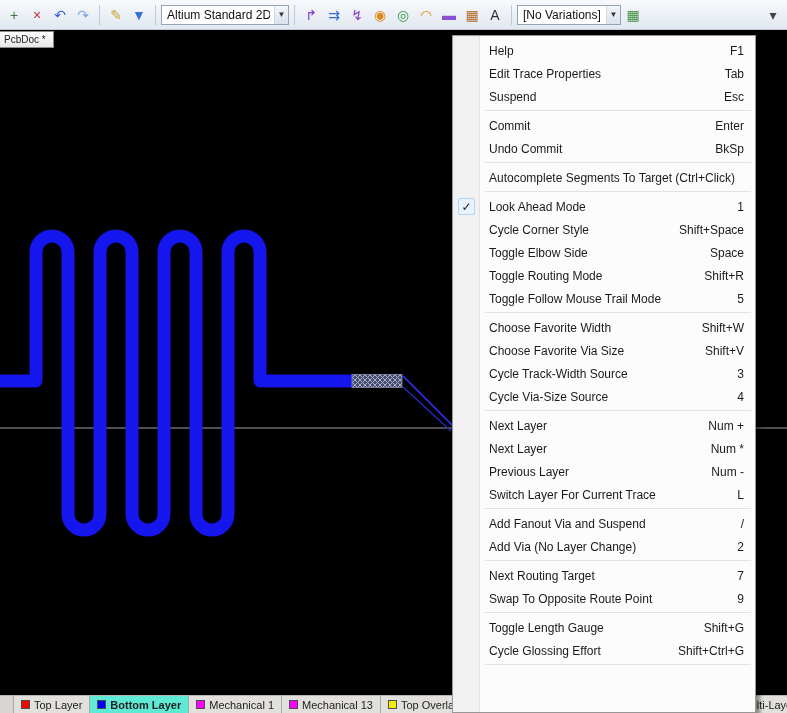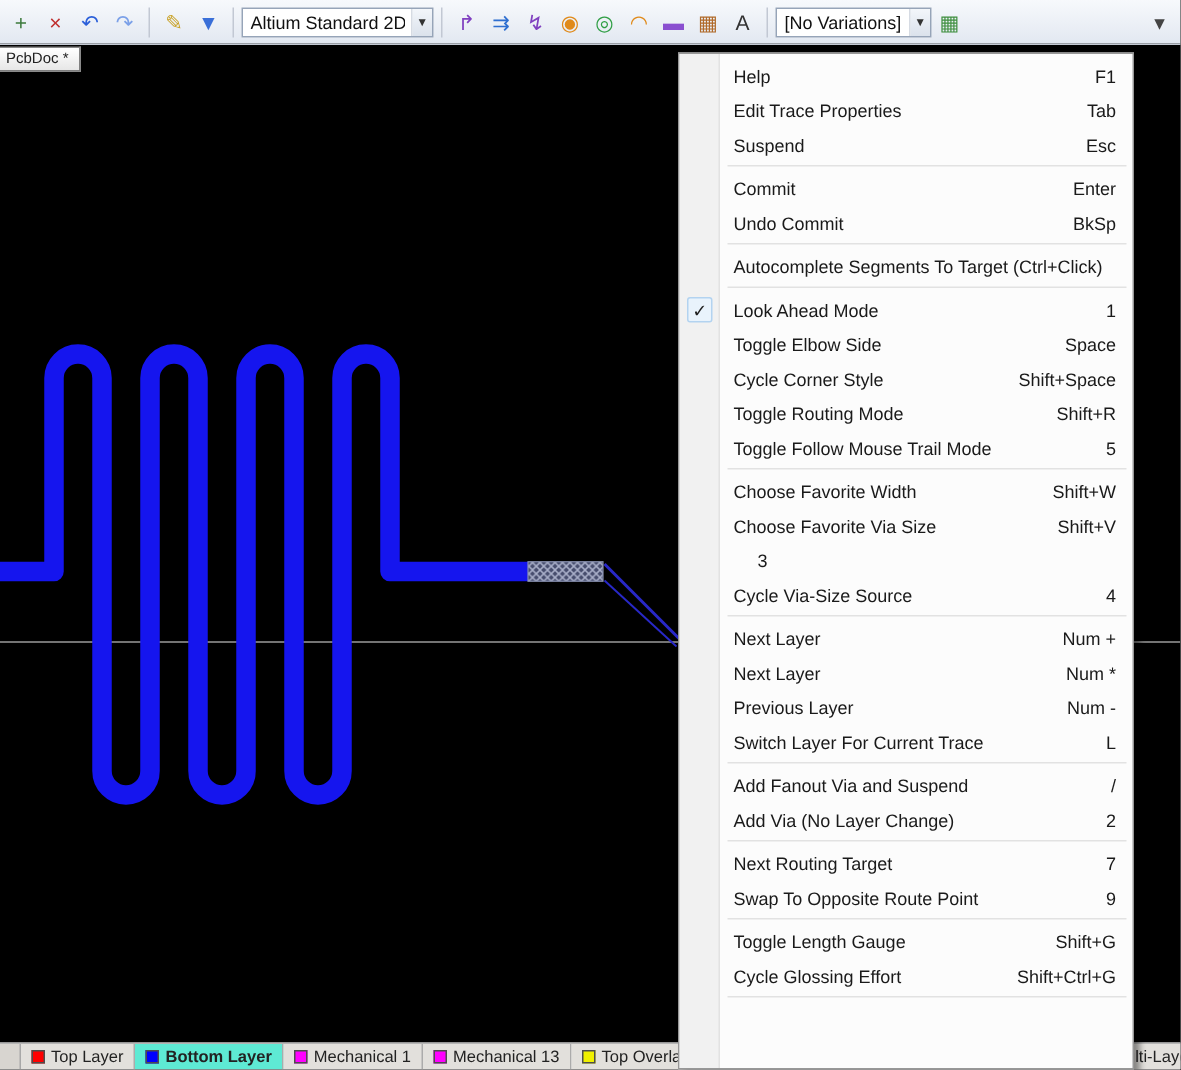--- a/index.html
+++ b/index.html
@@ -175,45 +175,46 @@
         <span class="lbl">Autocomplete Segments To Target (Ctrl+Click)</span>
         <span class="sc"></span>
       </div>
       <div class="menu-sep"></div>
       <div class="menu-item">
         <span class="check">✓</span>
         <span class="lbl">Look Ahead Mode</span>
         <span class="sc">1</span>
       </div>
       <div class="menu-item">
+        <span class="lbl">Cycle Corner Style</span>
+        <span class="sc">Shift+Space</span>
+      </div>
+      <div class="menu-item">
         <span class="lbl">Toggle Elbow Side</span>
         <span class="sc">Space</span>
       </div>
       <div class="menu-item">
-        <span class="lbl">Cycle Corner Style</span>
-        <span class="sc">Shift+Space</span>
-      </div>
-      <div class="menu-item">
         <span class="lbl">Toggle Routing Mode</span>
         <span class="sc">Shift+R</span>
       </div>
       <div class="menu-item">
         <span class="lbl">Toggle Follow Mouse Trail Mode</span>
         <span class="sc">5</span>
       </div>
       <div class="menu-sep"></div>
       <div class="menu-item">
         <span class="lbl">Choose Favorite Width</span>
         <span class="sc">Shift+W</span>
       </div>
       <div class="menu-item">
         <span class="lbl">Choose Favorite Via Size</span>
         <span class="sc">Shift+V</span>
       </div>
       <div class="menu-item">
+        <span class="lbl">Cycle Track-Width Source</span>
         <span class="sc">3</span>
       </div>
       <div class="menu-item">
         <span class="lbl">Cycle Via-Size Source</span>
         <span class="sc">4</span>
       </div>
       <div class="menu-sep"></div>
       <div class="menu-item">
         <span class="lbl">Next Layer</span>
         <span class="sc">Num +</span>

